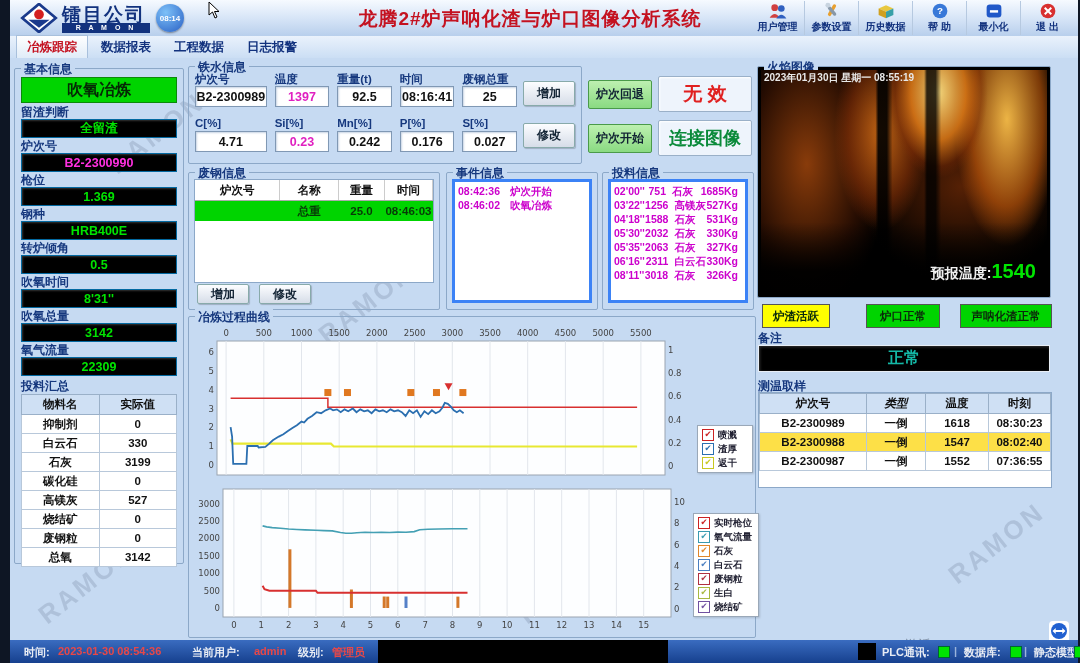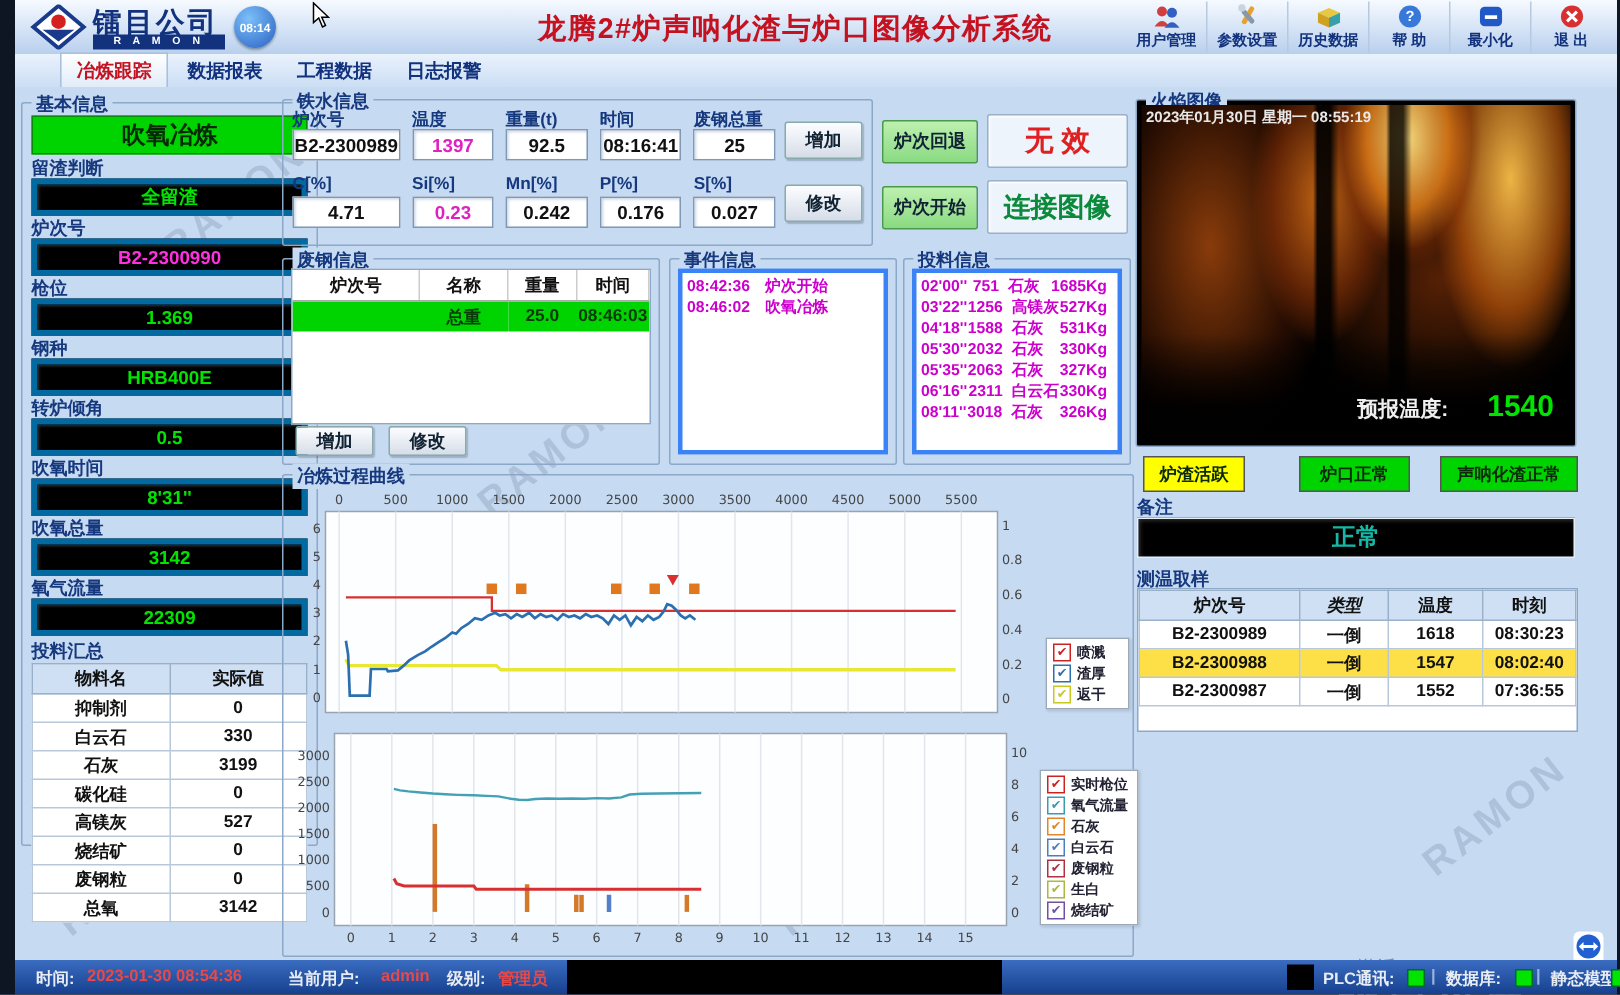--- a/index.html
+++ b/index.html
@@ -24,35 +24,35 @@
     border-right:1px solid #b6c9e0;cursor:default;}
   .tool:last-child{border-right:none;}
   .tool svg{width:20px;height:18px;}
   .tool .tlabel{font-size:10px;font-weight:bold;color:#12327e;white-space:nowrap;}
 
   
   .tabsbar{position:absolute;left:0;top:36px;right:0;height:22px;display:flex;align-items:flex-end;
     background:linear-gradient(#eaf2fc,#cbdef4);border-bottom:1px solid #a8c0dc;padding-left:6px;gap:3px;}
   .tab{padding:3px 10px 2px;font-size:12.5px;font-weight:bold;color:#12327e;}
   .tab.active{color:#c41220;background:linear-gradient(#ffffff,#e0ecf8);
-    border:1px solid #a8c0dc;border-bottom:none;margin-left:24px;}
+    border:1px solid #a8c0dc;border-bottom:none;}
 
   
   .main{position:absolute;left:0;top:58px;right:0;bottom:23px;background:#c6daf2;}
   .group{position:absolute;border:1px solid #8ca8c8;border-radius:2px;}
   .glabel{position:absolute;top:-8px;left:6px;background:#c6daf2;padding:0 3px;
     font-size:12px;font-weight:bold;color:#16387e;white-space:nowrap;}
 
   
   .banner{position:absolute;left:6px;top:8px;right:6px;height:24px;background:#00d400;
     color:#052805;font-size:16px;font-weight:bold;display:flex;align-items:center;justify-content:center;
     border:1px solid #0a8a0a;}
   .flds{position:absolute;left:6px;top:36px;right:6px;}
   .flabel{font-size:12px;font-weight:bold;color:#16387e;height:14px;line-height:14px;}
-  .fval{height:17px;background:#000;border:4px solid #0369a1;box-shadow:inset 1px 1px 2px #333;
+  .fval{height:17px;background:#000;border:1px solid #0369a1;box-shadow:inset 1px 1px 2px #333;
     color:#00e400;font-size:12.5px;font-weight:bold;display:flex;align-items:center;justify-content:center;margin-bottom:1px;}
   .fval.mag{color:#ff30e0;}
   .sumtitle{font-size:12px;font-weight:bold;color:#16387e;height:16px;line-height:16px;margin-top:2px;}
   table.dtable{border-collapse:collapse;width:100%;background:#fff;border:1px solid #8ca8c8;}
   table.dtable th{background:#cfe0f4;font-size:11.5px;font-weight:bold;color:#111;border:1px solid #9ab0c8;height:17px;}
   table.dtable td{font-size:11.5px;font-weight:bold;color:#111;border:1px solid #b8c8da;height:16px;text-align:center;}
 
   
   .hm-row{position:absolute;left:6px;right:64px;display:flex;gap:8px;}
   .hm-fld{width:64px;}
@@ -101,21 +101,21 @@
     radial-gradient(55px 95px at 62% 10%, rgba(255,225,130,.95), rgba(235,130,25,.8) 50%, rgba(130,45,6,.35) 78%, transparent 90%),
     radial-gradient(62px 150px at 86% 22%, rgba(255,195,75,.92), rgba(205,95,12,.6) 58%, transparent 85%),
     radial-gradient(55px 115px at 42% 28%, rgba(240,125,25,.8), rgba(150,55,8,.5) 60%, transparent 85%),
     radial-gradient(95px 175px at 16% 42%, rgba(195,85,15,.7), rgba(95,32,5,.4) 60%, transparent 85%),
     radial-gradient(130px 120px at 70% 52%, rgba(170,65,10,.5), transparent 80%),
     #000;}
   .flame::before{content:"";position:absolute;inset:0;background:
     linear-gradient(90deg, transparent 0 40%, rgba(0,0,0,.9) 41% 44%, transparent 46% 57%, rgba(0,0,0,.8) 58% 61%, transparent 63%),
     linear-gradient(0deg, rgba(0,0,0,.95) 0 10%, transparent 32%);}
   .flame-date{position:absolute;left:6px;top:4px;font-size:10px;color:#e8e8e8;font-weight:bold;z-index:2;}
-  .flame-temp{position:absolute;right:14px;bottom:14px;z-index:2;display:flex;align-items:baseline;gap:26px;}
+  .flame-temp{position:absolute;right:14px;bottom:14px;z-index:2;display:flex;align-items:baseline;gap:0;}
   .flame-temp .tl{font-size:14px;font-weight:bold;color:#f0f0f0;}
   .flame-temp .tv{font-size:20px;font-weight:bold;color:#00e400;}
 
   .statusbtn{position:absolute;height:22px;display:flex;align-items:center;justify-content:center;
     font-size:11.5px;font-weight:bold;color:#0a2a0a;border:1px solid #555;}
   .blackbox{position:absolute;background:#000;border:1px solid #e8eef6;box-shadow:inset 1px 1px 3px #333;
     display:flex;align-items:center;justify-content:center;color:#14b8a6;font-weight:bold;}
   .sec-label{position:absolute;font-size:12px;font-weight:bold;color:#16387e;}
 
   
@@ -214,21 +214,21 @@
 
     <div class="main">
 
       <div class="wm" style="left:90px;top:60px;">RAMON</div>
       <div class="wm" style="left:300px;top:230px;">RAMON</div>
       <div class="wm" style="left:500px;top:510px;">RAMON</div>
       <div class="wm" style="left:880px;top:160px;">RAMON</div>
       <div class="wm" style="left:930px;top:470px;">RAMON</div>
       <div class="wm" style="left:20px;top:510px;">RAMON</div>
 
-      <div class="group" style="left:4px;top:10px;width:168px;height:494px;padding-left:28px;">
+      <div class="group" style="left:4px;top:10px;width:168px;height:494px;">
         <div class="glabel">基本信息</div>
         <div class="banner">吹氧冶炼</div>
         <div class="flds">
           <div class="flabel">留渣判断</div>
           <div class="fval">全留渣</div>
           <div class="flabel">炉次号</div>
           <div class="fval mag">B2-2300990</div>
           <div class="flabel">枪位</div>
           <div class="fval">1.369</div>
           <div class="flabel">钢种</div>

